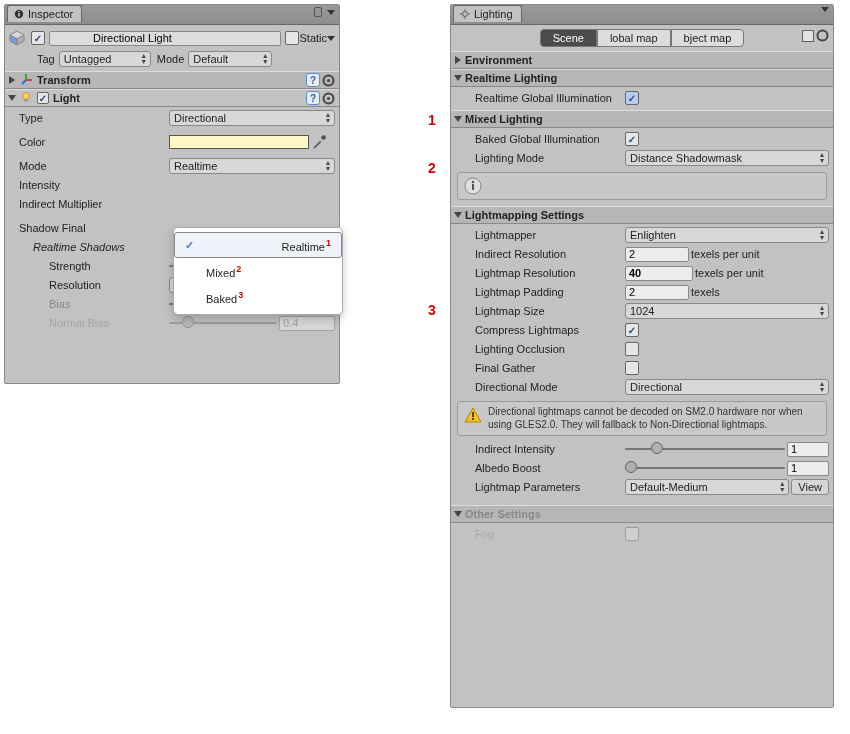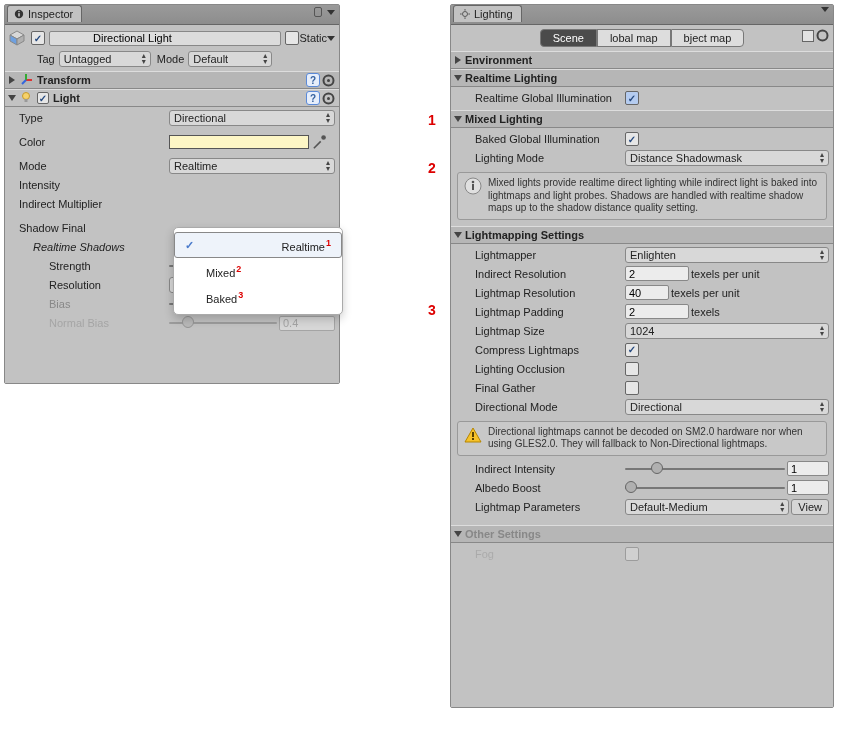--- a/index.html
+++ b/index.html
@@ -347,21 +347,20 @@
           </div>
         </div>
       </div>
   </div>
   <div class="infobox">
     <span class="icon"><svg viewBox="0 0 18 18">
           <circle cx="9" cy="9" r="8" fill="#e0e0e0" stroke="#888"></circle>
           <circle cx="9" cy="5" r="1.3" fill="#555"></circle>
           <rect x="8" y="7" width="2" height="6" fill="#555"></rect>
         </svg></span>
-    <span>Mixed lights provide realtime direct lighting while indirect light is baked into lightmaps and light probes. Shadows are handled with realtime shadow maps up to the shadow distance quality setting.</span>
   </div>
 
   <div class="section-hd" style="margin-top:6px">
     <span class="fold open"></span>
     <span class="sec-title">Lightmapping Settings</span>
   </div>
   <div class="p-body">
     <div class="row">
         <span class="lbl-r indent1">Lightmapper</span>
       <div class="ctl">
@@ -376,21 +375,21 @@
         <span class="lbl-r indent1">Indirect Resolution</span>
       <div class="ctl">
           <input class="num" style="width: 64px;" value="2">
       <span>texels per unit</span>
         </div>
       </div>
 
     <div class="row">
         <span class="lbl-r indent1">Lightmap Resolution</span>
       <div class="ctl">
-          <input class="num" style="width: 44px;" value="40">
+          <input class="num" style="width: 68px; font-weight: bold;" value="40">
       <span>texels per unit</span>
         </div>
       </div>
 
     <div class="row">
         <span class="lbl-r indent1">Lightmap Padding</span>
       <div class="ctl">
           <input class="num" style="width: 64px;" value="2">
       <span>texels</span>
         </div>

